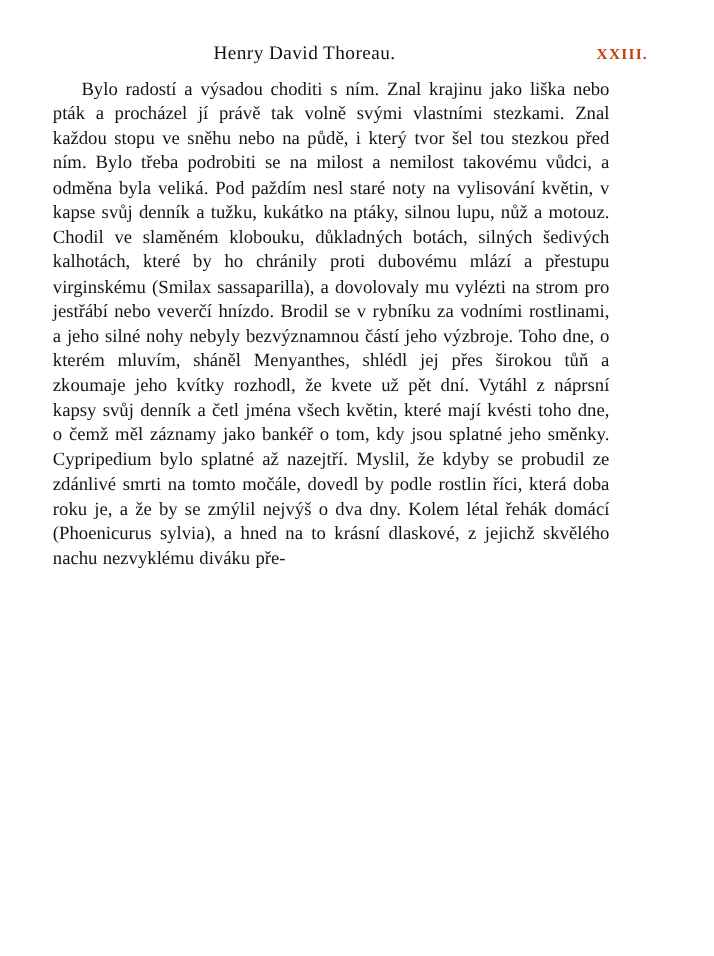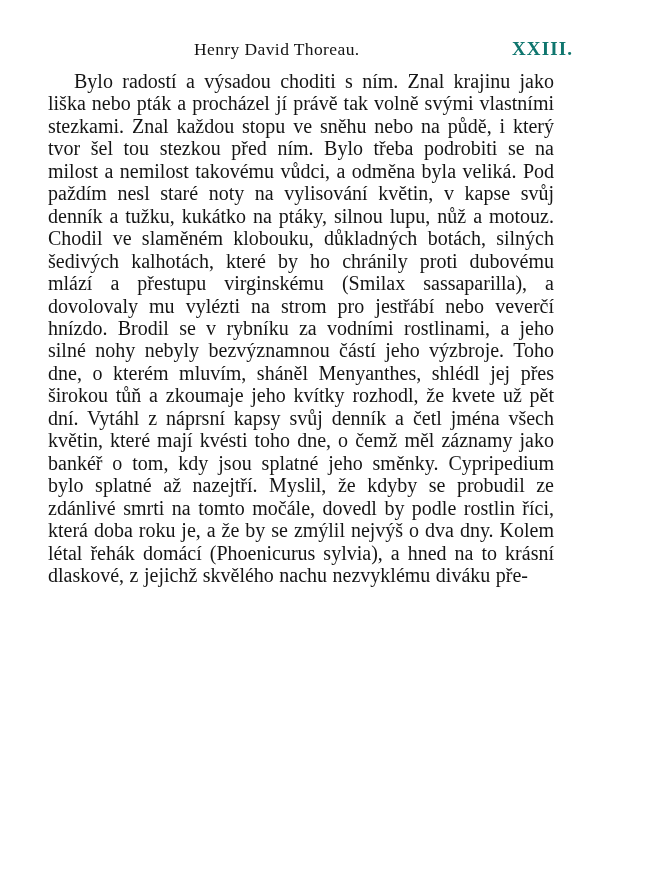--- a/index.html
+++ b/index.html
@@ -34,39 +34,39 @@
 
   .running-head-title {
     font-size: 17.5px;
     letter-spacing: 0.4px;
     color: #131313;
     margin-left: 146px;
     white-space: nowrap;
   }
 
   .running-head-folio {
-    font-size: 19px;
+    font-size: 14px;
     font-weight: 700;
     letter-spacing: 1.1px;
-    color: #0f766e;
+    color: #c2410c;
     white-space: nowrap;
-    margin-right: 28px;
+    margin-right: 12px;
   }
 
   
   .textblock {
     position: absolute;
     left: 48px;
     top: 70px;
     width: 506px;
   }
 
   .para {
     margin: 0;
-    font-size: 20px;
+    font-size: 17px;
     line-height: 22.45px;
     text-align: justify;
     text-justify: inter-word;
     word-spacing: 0.5px;
     hyphens: manual;
   }
 
   .para::first-line {
     
   }

